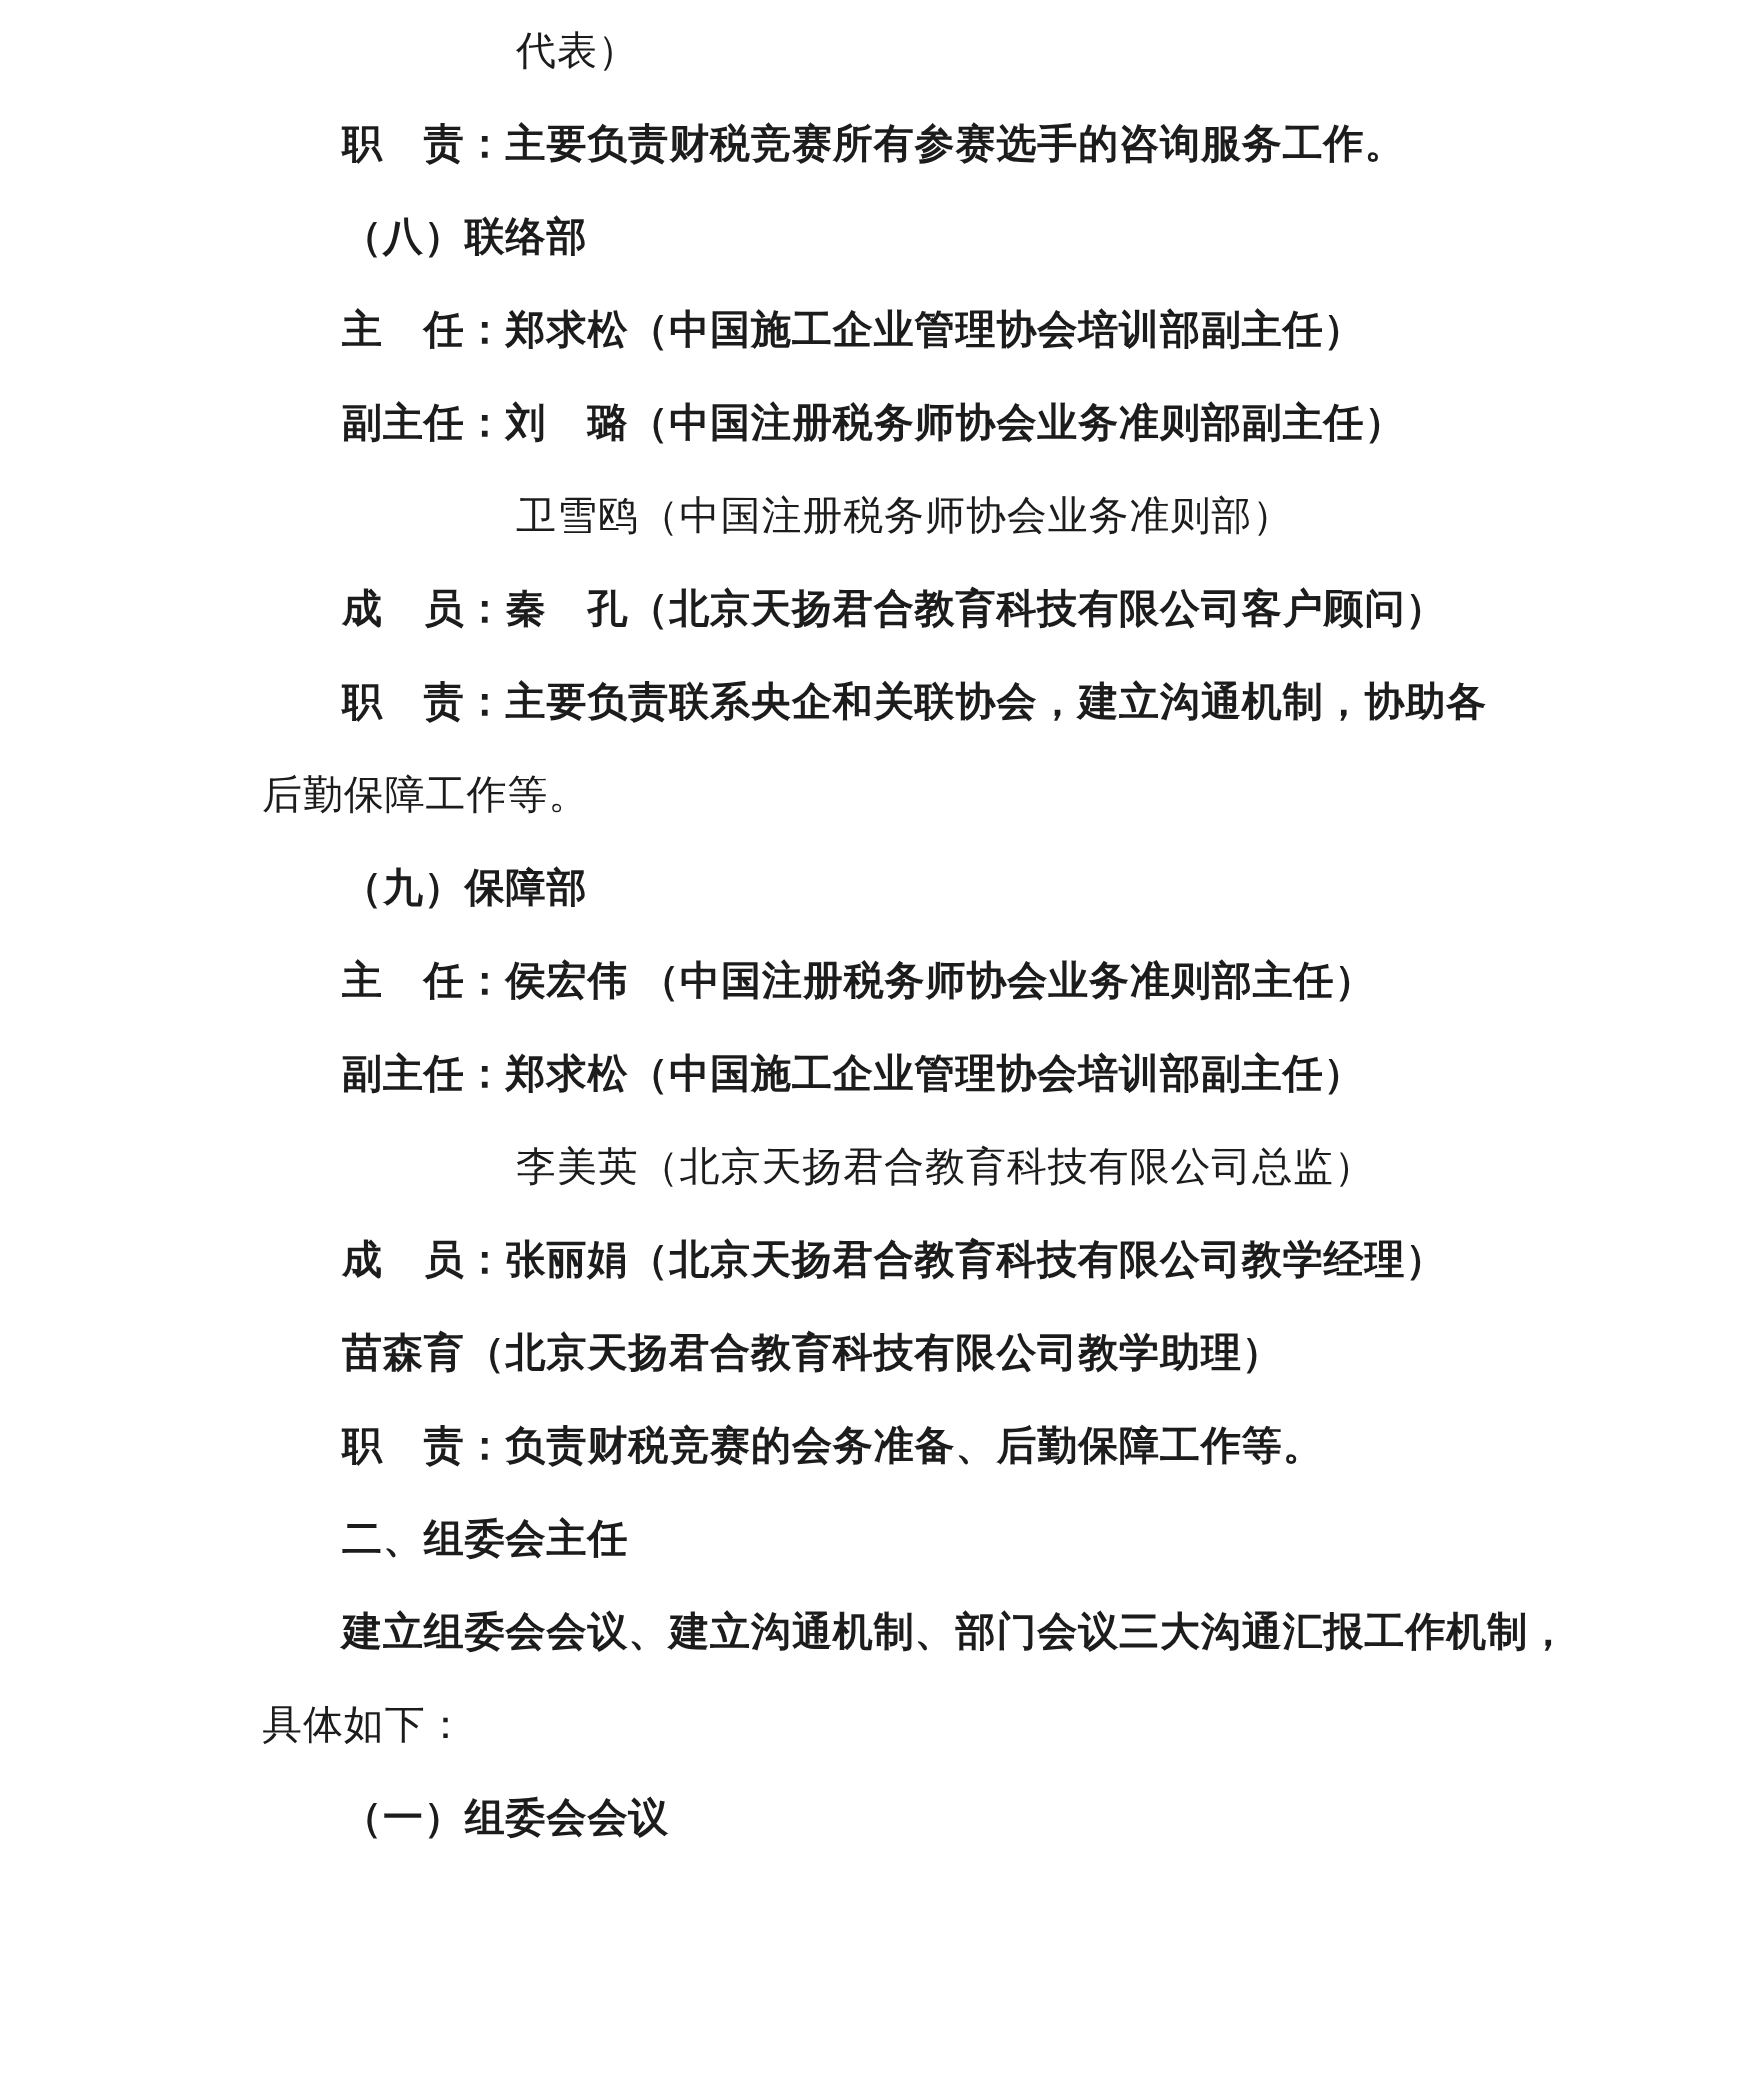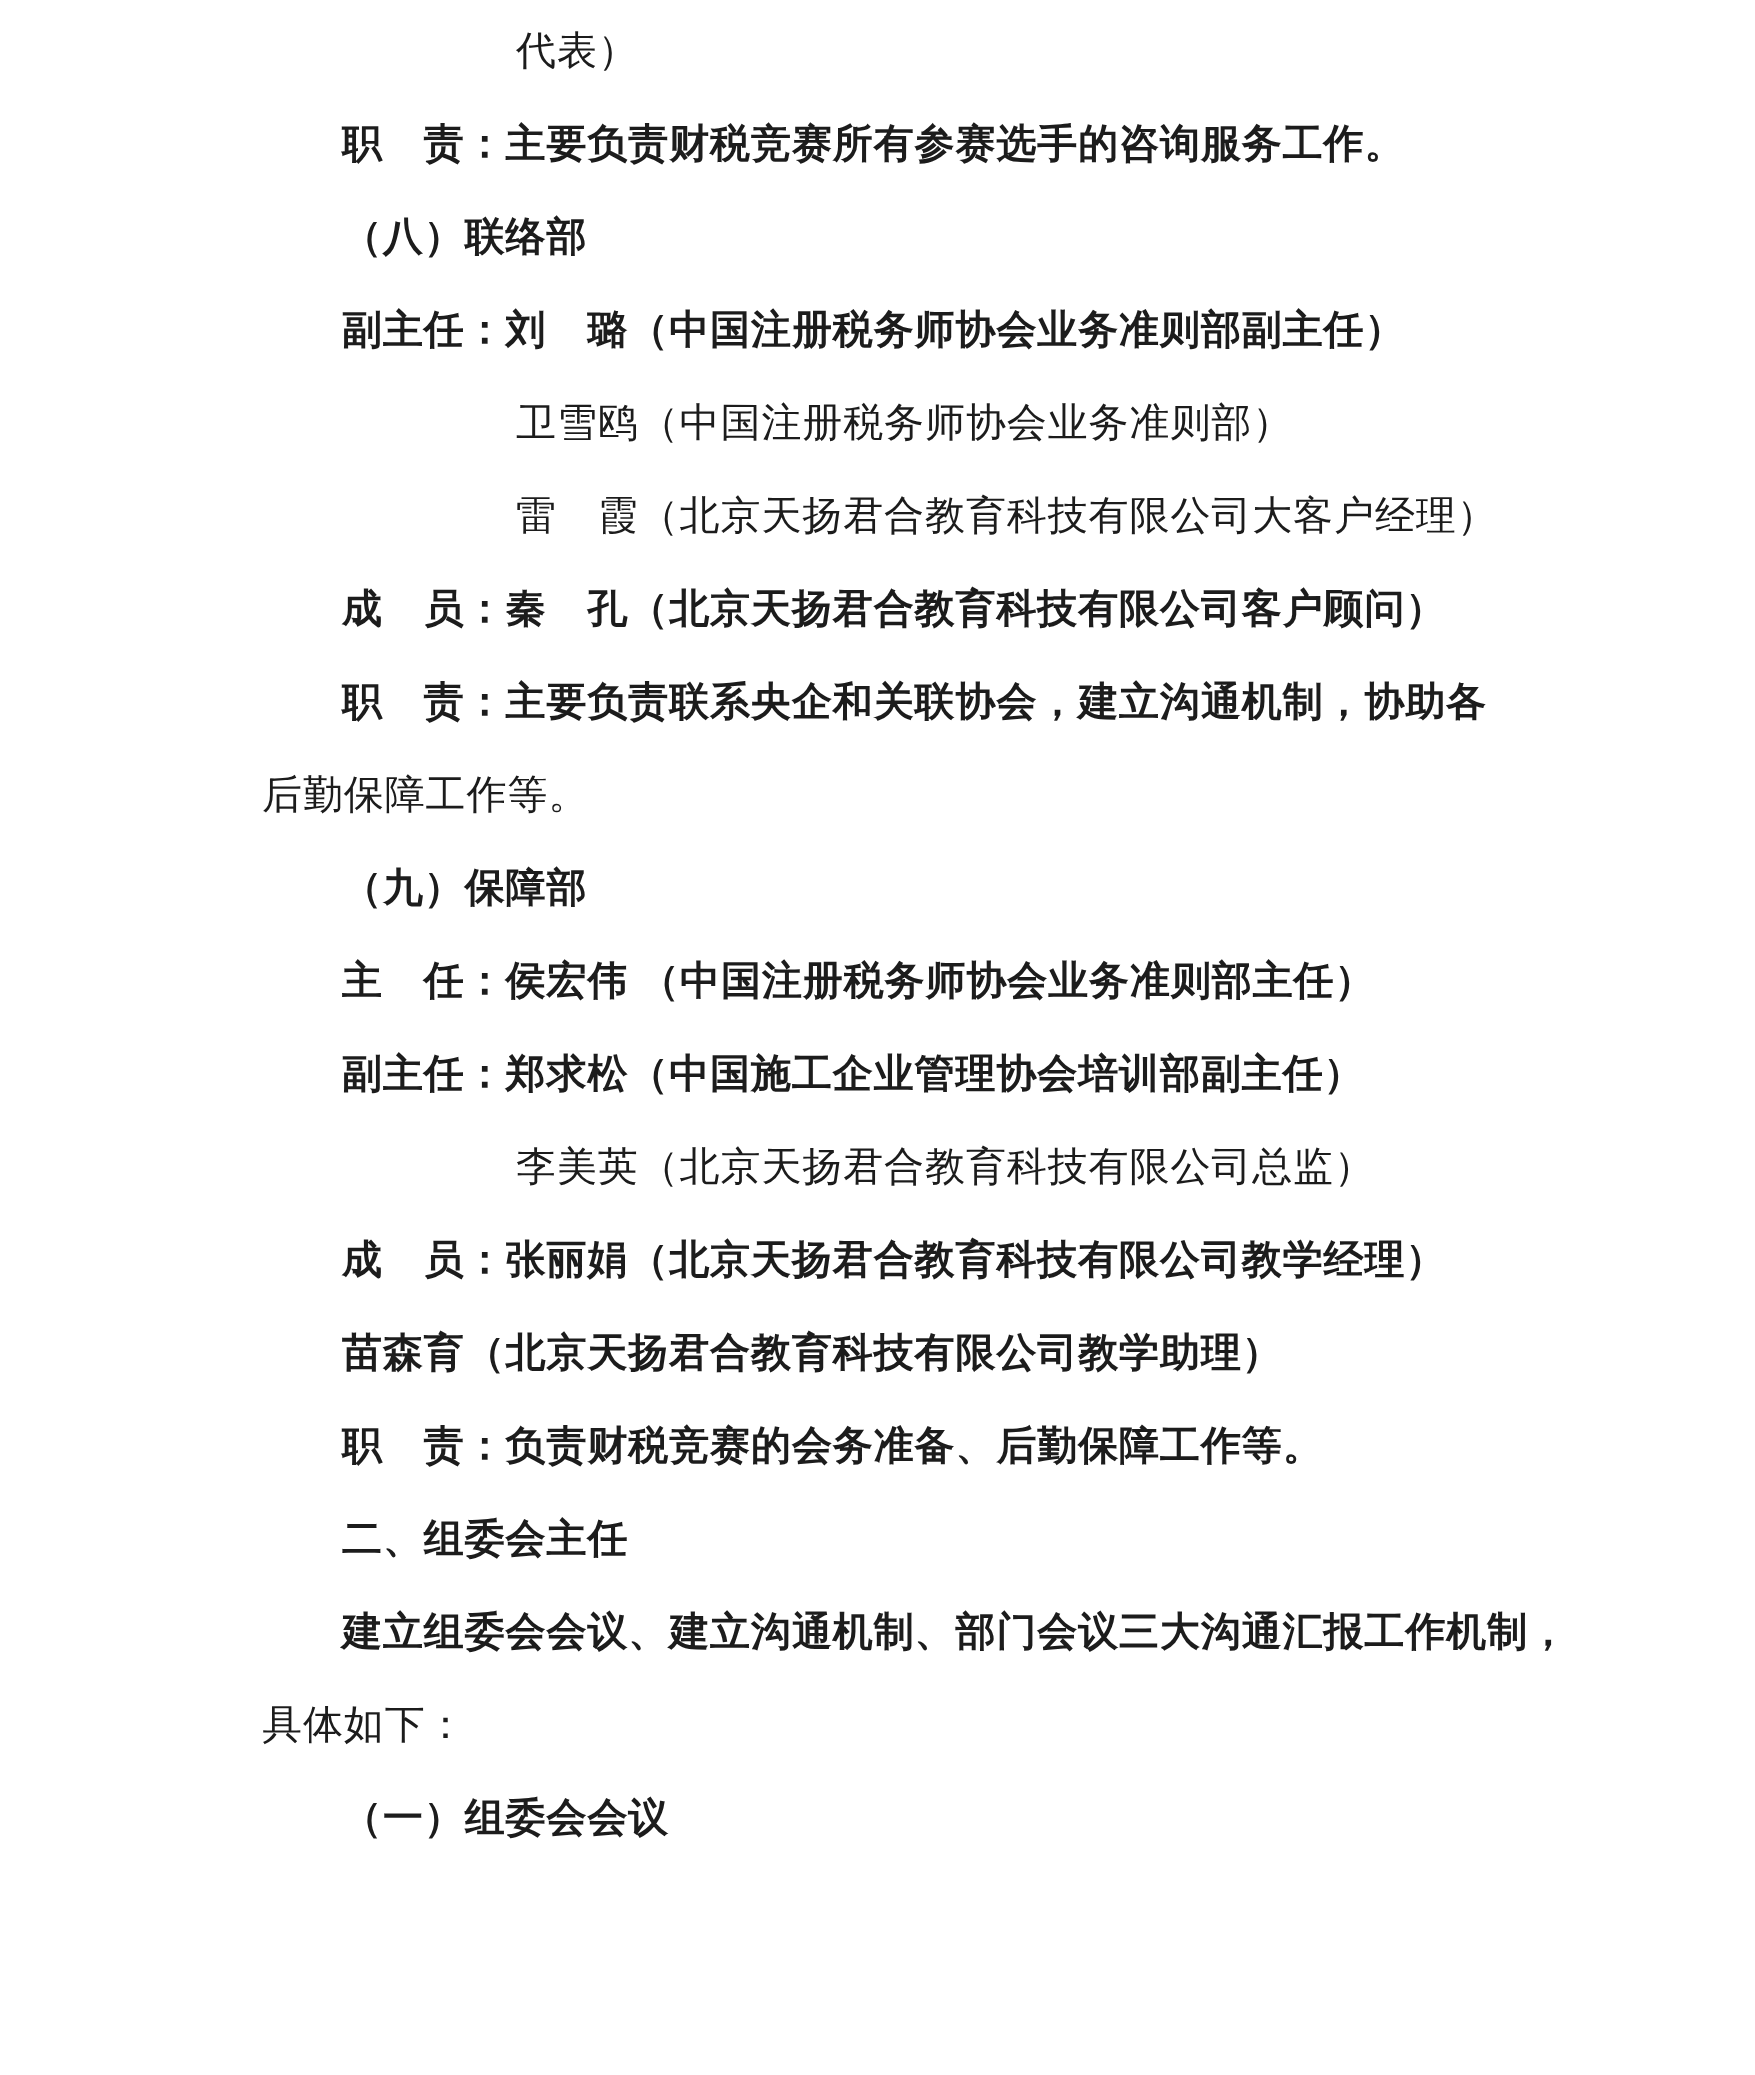--- a/index.html
+++ b/index.html
@@ -34,23 +34,23 @@
   .bold { font-weight: bold; }
 </style>
 </head>
 <body>
 
 <div class="page" style="background: rgb(255, 255, 255);">
   <div class="doc" id="doc-lines" style="color: rgb(28, 28, 28);">
       <div class="line indent-hang">代表）</div>
       <div class="line indent-body">职　责：主要负责财税竞赛所有参赛选手的咨询服务工作。</div>
       <div class="line indent-body">（八）联络部</div>
+      <div class="line indent-body">主　任：郑求松（中国施工企业管理协会培训部副主任）</div>
       <div class="line indent-body">副主任：刘　璐（中国注册税务师协会业务准则部副主任）</div>
       <div class="line indent-hang">卫雪鸥（中国注册税务师协会业务准则部）</div>
-      <div class="line indent-hang">雷　霞（北京天扬君合教育科技有限公司大客户经理）</div>
       <div class="line indent-body">成　员：秦　孔（北京天扬君合教育科技有限公司客户顾问）</div>
       <div class="line indent-body">职　责：主要负责联系央企和关联协会，建立沟通机制，协助各</div>
       <div class="line indent-margin">后勤保障工作等。</div>
       <div class="line indent-body">（九）保障部</div>
       <div class="line indent-body">主　任：侯宏伟 （中国注册税务师协会业务准则部主任）</div>
       <div class="line indent-body">副主任：郑求松（中国施工企业管理协会培训部副主任）</div>
       <div class="line indent-hang">李美英（北京天扬君合教育科技有限公司总监）</div>
       <div class="line indent-body">成　员：张丽娟（北京天扬君合教育科技有限公司教学经理）</div>
       <div class="line indent-body">苗森育（北京天扬君合教育科技有限公司教学助理）</div>
       <div class="line indent-body">职　责：负责财税竞赛的会务准备、后勤保障工作等。</div>

